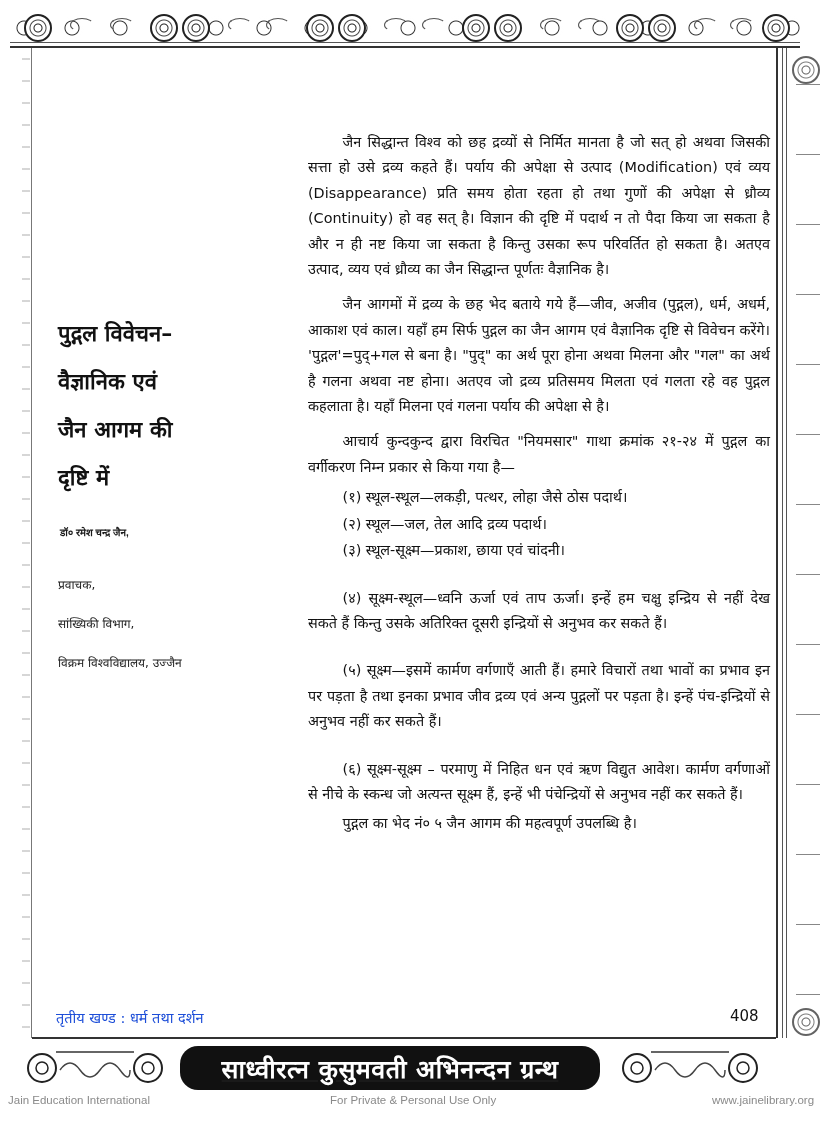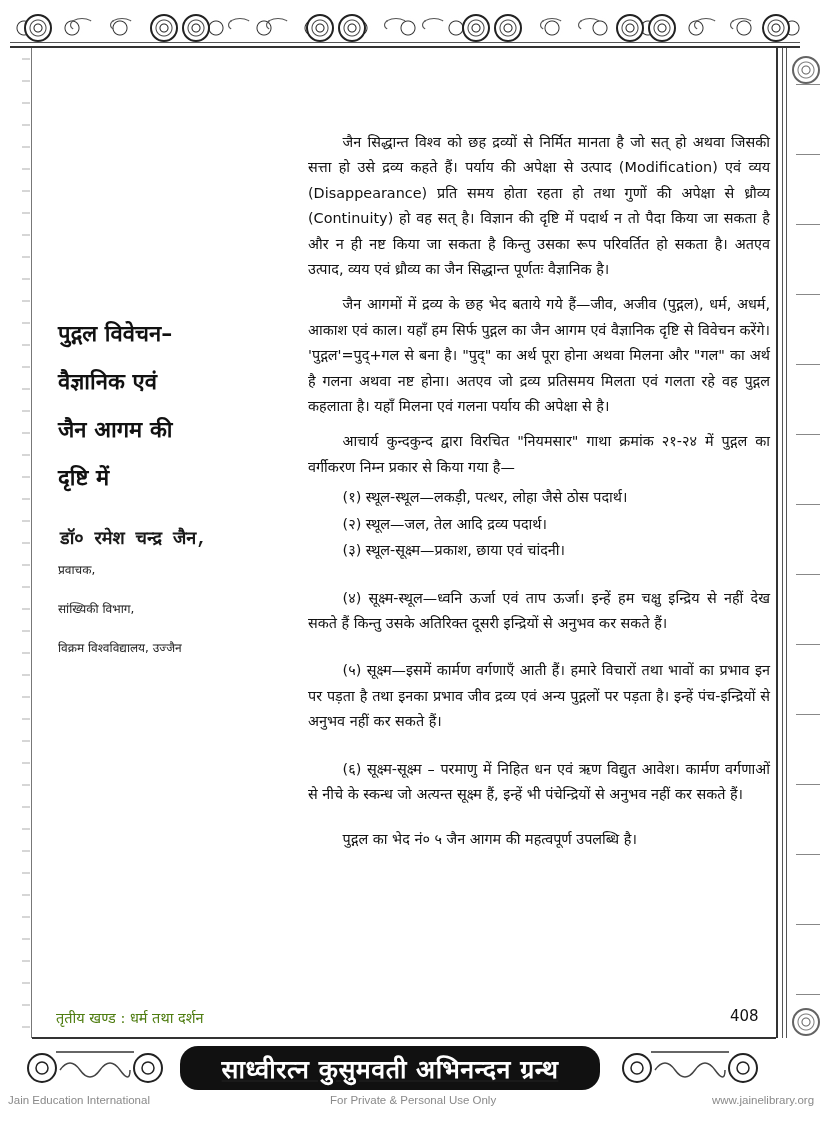--- a/index.html
+++ b/index.html
@@ -73,41 +73,41 @@
   .watermark {
     position: absolute; top: 1094px; font-family: "Liberation Sans", sans-serif; font-size: 11.5px; color: #8a8a8a;
   }
 
   
   .title-block { position: absolute; left: 58px; top: 310px; width: 230px; }
   .title-line {
     font-family: "DejaVu Sans", sans-serif; font-weight: bold; font-size: 22px; line-height: 48px; color: #111;
   }
   .author-block { position: absolute; left: 58px; top: 525px; width: 240px; }
-  .author-name { font-family: Liberation Mono, monospace; font-size: 18px; font-weight: bold; margin-bottom: 12px; padding-left: 2px; }
+  .author-name { font-family: Liberation Sans, sans-serif; font-size: 10px; font-weight: bold; margin-bottom: 37px; padding-left: 2px; }
   .author-line { font-family: "DejaVu Sans", sans-serif; font-size: 12px; margin-bottom: 22px; color: #222; }
 
   
   .main { position: absolute; left: 308px; top: 130px; width: 462px; }
   .para {
     font-family: "DejaVu Sans", sans-serif; font-size: 14.4px; line-height: 25.4px; text-align: justify; color: #111;
     text-indent: 2.4em;
   }
   .para + .para { margin-top: 10px; }
   .list-item {
     font-family: "DejaVu Sans", sans-serif; font-size: 14.4px; line-height: 25.4px; padding-left: 2.4em; color: #111;
     margin-top: 1px;
   }
   .list-item.long { text-align: justify; padding-left: 0; text-indent: 2.4em; margin-top: 22px; }
   .list-item b { font-weight: normal; }
   .list-first { margin-top: 5px; }
 
   
   .section-label {
-    position: absolute; left: 56px; top: 1007px; font-family: "DejaVu Sans", sans-serif; font-size: 14.5px; color: #4d7c0f;
+    position: absolute; left: 56px; top: 1007px; font-family: "DejaVu Sans", sans-serif; font-size: 14.5px; color: #1d4ed8;
   }
   .page-number {
     position: absolute; left: 730px; top: 1007px; font-family: "DejaVu Sans", sans-serif; font-size: 15px; color: #111;
   }
 </style>
 </head>
 <body>
 
 <div class="border-top">
   <div class="rosette" style="left:14px;top:6px;"></div>
@@ -176,21 +176,21 @@
   </div>
   <div class="list-item long">
     <span>(५)</span>
     <b>सूक्ष्म</b><span>—इसमें कार्मण वर्गणाएँ आती हैं। हमारे विचारों तथा भावों का प्रभाव इन पर पड़ता है तथा इनका प्रभाव जीव द्रव्य एवं अन्य पुद्गलों पर पड़ता है। इन्हें पंच-इन्द्रियों से अनुभव नहीं कर सकते हैं।</span>
   </div>
   <div class="list-item long">
     <span>(६)</span>
     <b>सूक्ष्म-सूक्ष्म</b><span> – परमाणु में निहित धन एवं ऋण विद्युत आवेश। कार्मण वर्गणाओं से नीचे के स्कन्ध जो अत्यन्त सूक्ष्म हैं, इन्हें भी पंचेन्द्रियों से अनुभव नहीं कर सकते हैं।</span>
   </div>
 
-  <p class="para" style="margin-top:20px;">पुद्गल का भेद नं० ५ जैन आगम की महत्वपूर्ण उपलब्धि है।</p>
+  <p class="para" style="margin-top:4px;">पुद्गल का भेद नं० ५ जैन आगम की महत्वपूर्ण उपलब्धि है।</p>
 </div>
 
 <div class="section-label">तृतीय खण्ड : धर्म तथा दर्शन</div>
 <div class="page-number">408</div>
 
 <svg class="banner-deco-left" viewBox="0 0 150 40">
   <circle cx="22" cy="22" r="14" fill="none" stroke="#222" stroke-width="2"></circle>
   <circle cx="22" cy="22" r="6" fill="none" stroke="#222" stroke-width="1.5"></circle>
   <circle cx="128" cy="22" r="14" fill="none" stroke="#222" stroke-width="2"></circle>
   <circle cx="128" cy="22" r="6" fill="none" stroke="#222" stroke-width="1.5"></circle>

